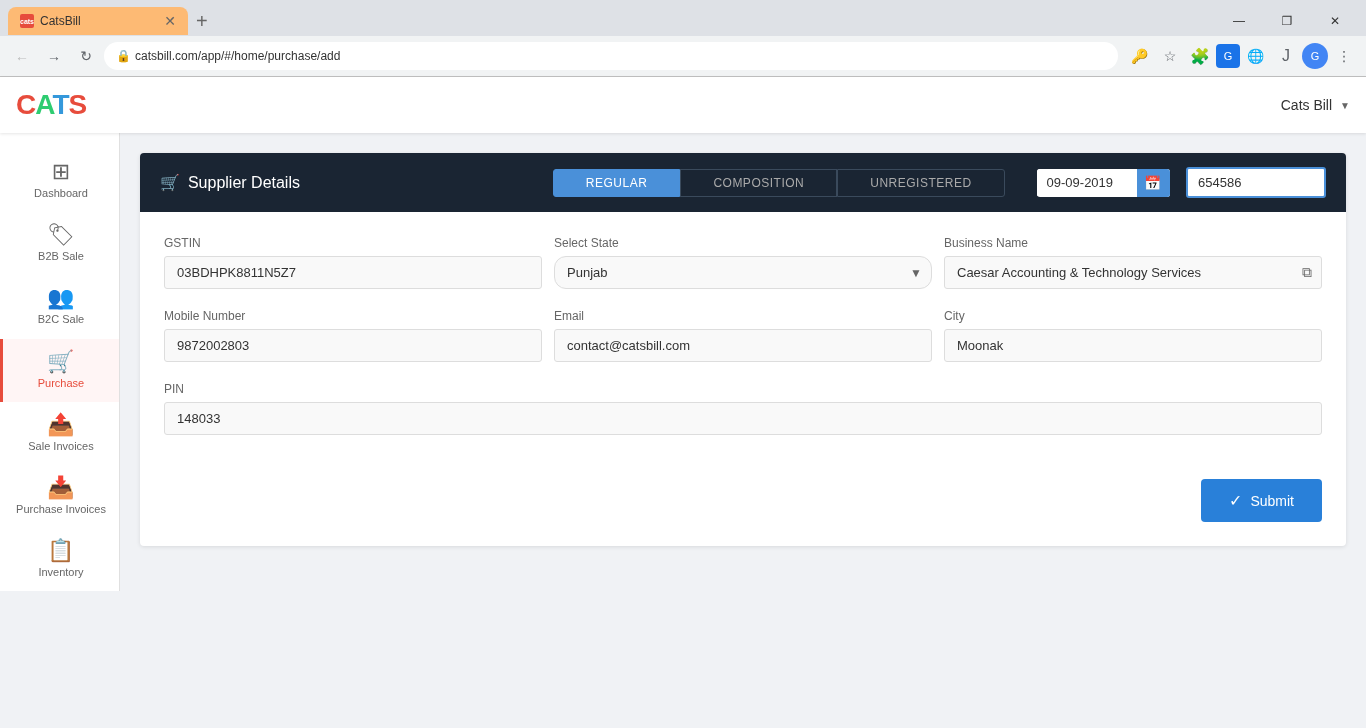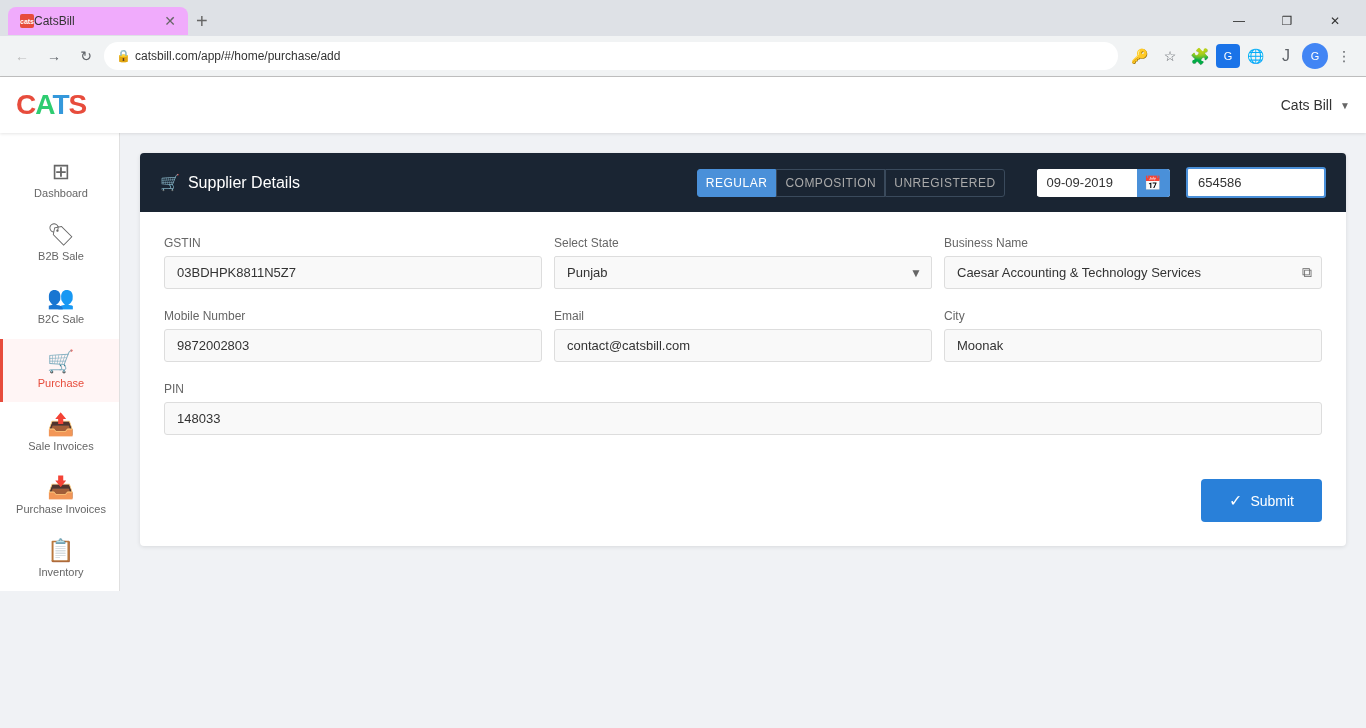--- a/index.html
+++ b/index.html
@@ -13,27 +13,28 @@
     .tab-bar {
       display: flex;
       align-items: center;
       padding: 6px 8px 0;
       background: #dee1e6;
       height: 36px;
     }
     .tab {
       display: flex;
       align-items: center;
-      background: #f0abfc;
+      background: #fdba74;
       border-radius: 8px 8px 0 0;
       padding: 0 12px;
       height: 28px;
       min-width: 180px;
       font-size: 12px;
       color: #333;
+      gap: 6px;
       position: relative;
     }
     .tab-favicon {
       width: 14px;
       height: 14px;
       background: #e74c3c;
       border-radius: 2px;
       display: flex;
       align-items: center;
       justify-content: center;
@@ -254,21 +255,21 @@
       gap: 8px;
     }
     .form-title-icon { font-size: 16px; }
     .tab-group {
       display: flex;
       margin-left: auto;
       align-items: center;
       gap: 0;
     }
     .tab-btn {
-      padding: 6px 8px;
+      padding: 6px 32px;
       border: 1px solid #3a4a5c;
       background: transparent;
       color: #aaa;
       cursor: pointer;
       font-size: 12px;
       font-weight: 500;
       letter-spacing: 0.5px;
     }
     .tab-btn:first-child { border-radius: 3px 0 0 3px; }
     .tab-btn:last-child { border-radius: 0 3px 3px 0; }
@@ -342,21 +343,21 @@
       background: #f9f9f9;
       outline: none;
       width: 100%;
     }
     .form-select-wrapper {
       position: relative;
       width: 100%;
     }
     .form-select {
       border: 1px solid #ddd;
-      border-radius: 2px;
+      border-radius: 12px;
       padding: 8px 12px;
       font-size: 13px;
       color: #333;
       background: #f9f9f9;
       outline: none;
       width: 100%;
       appearance: none;
       cursor: pointer;
     }
     .select-arrow {

